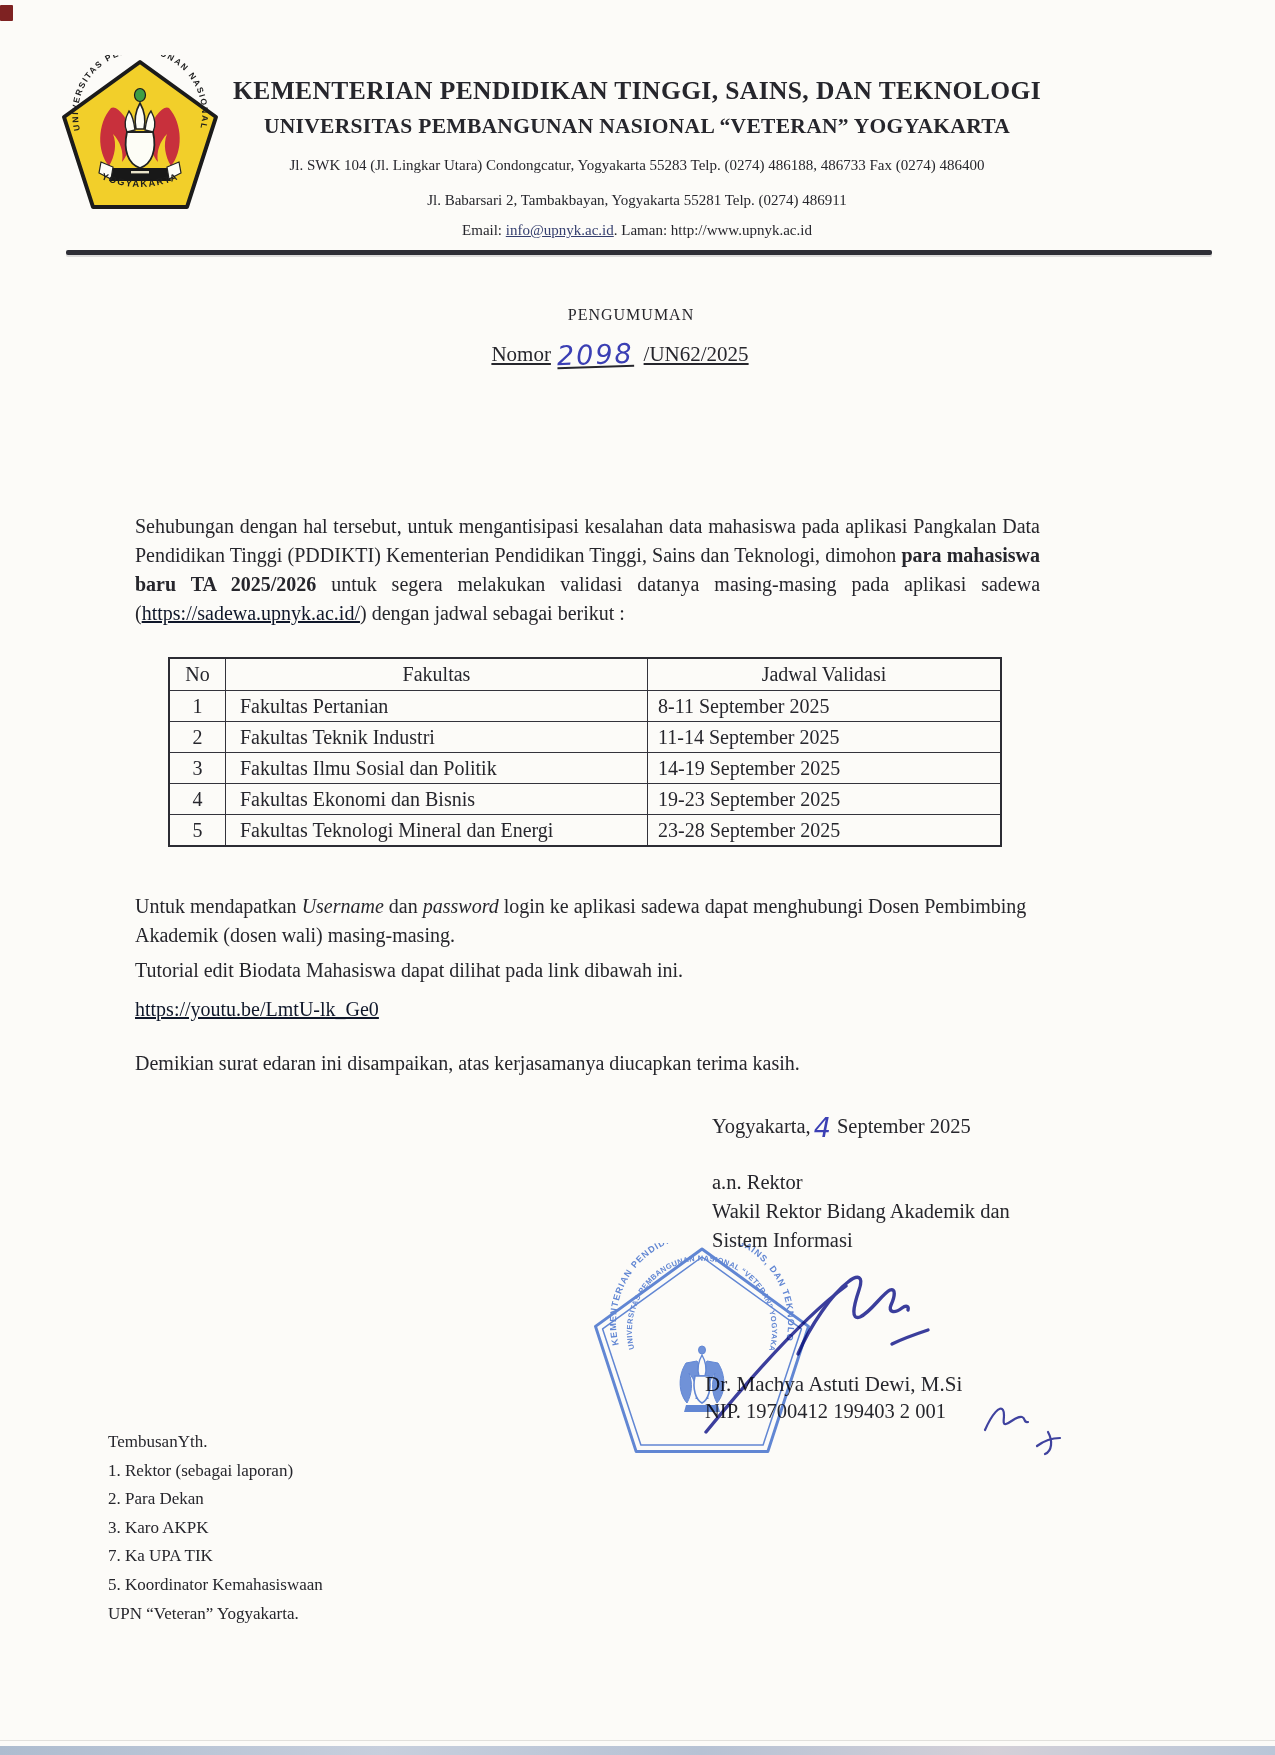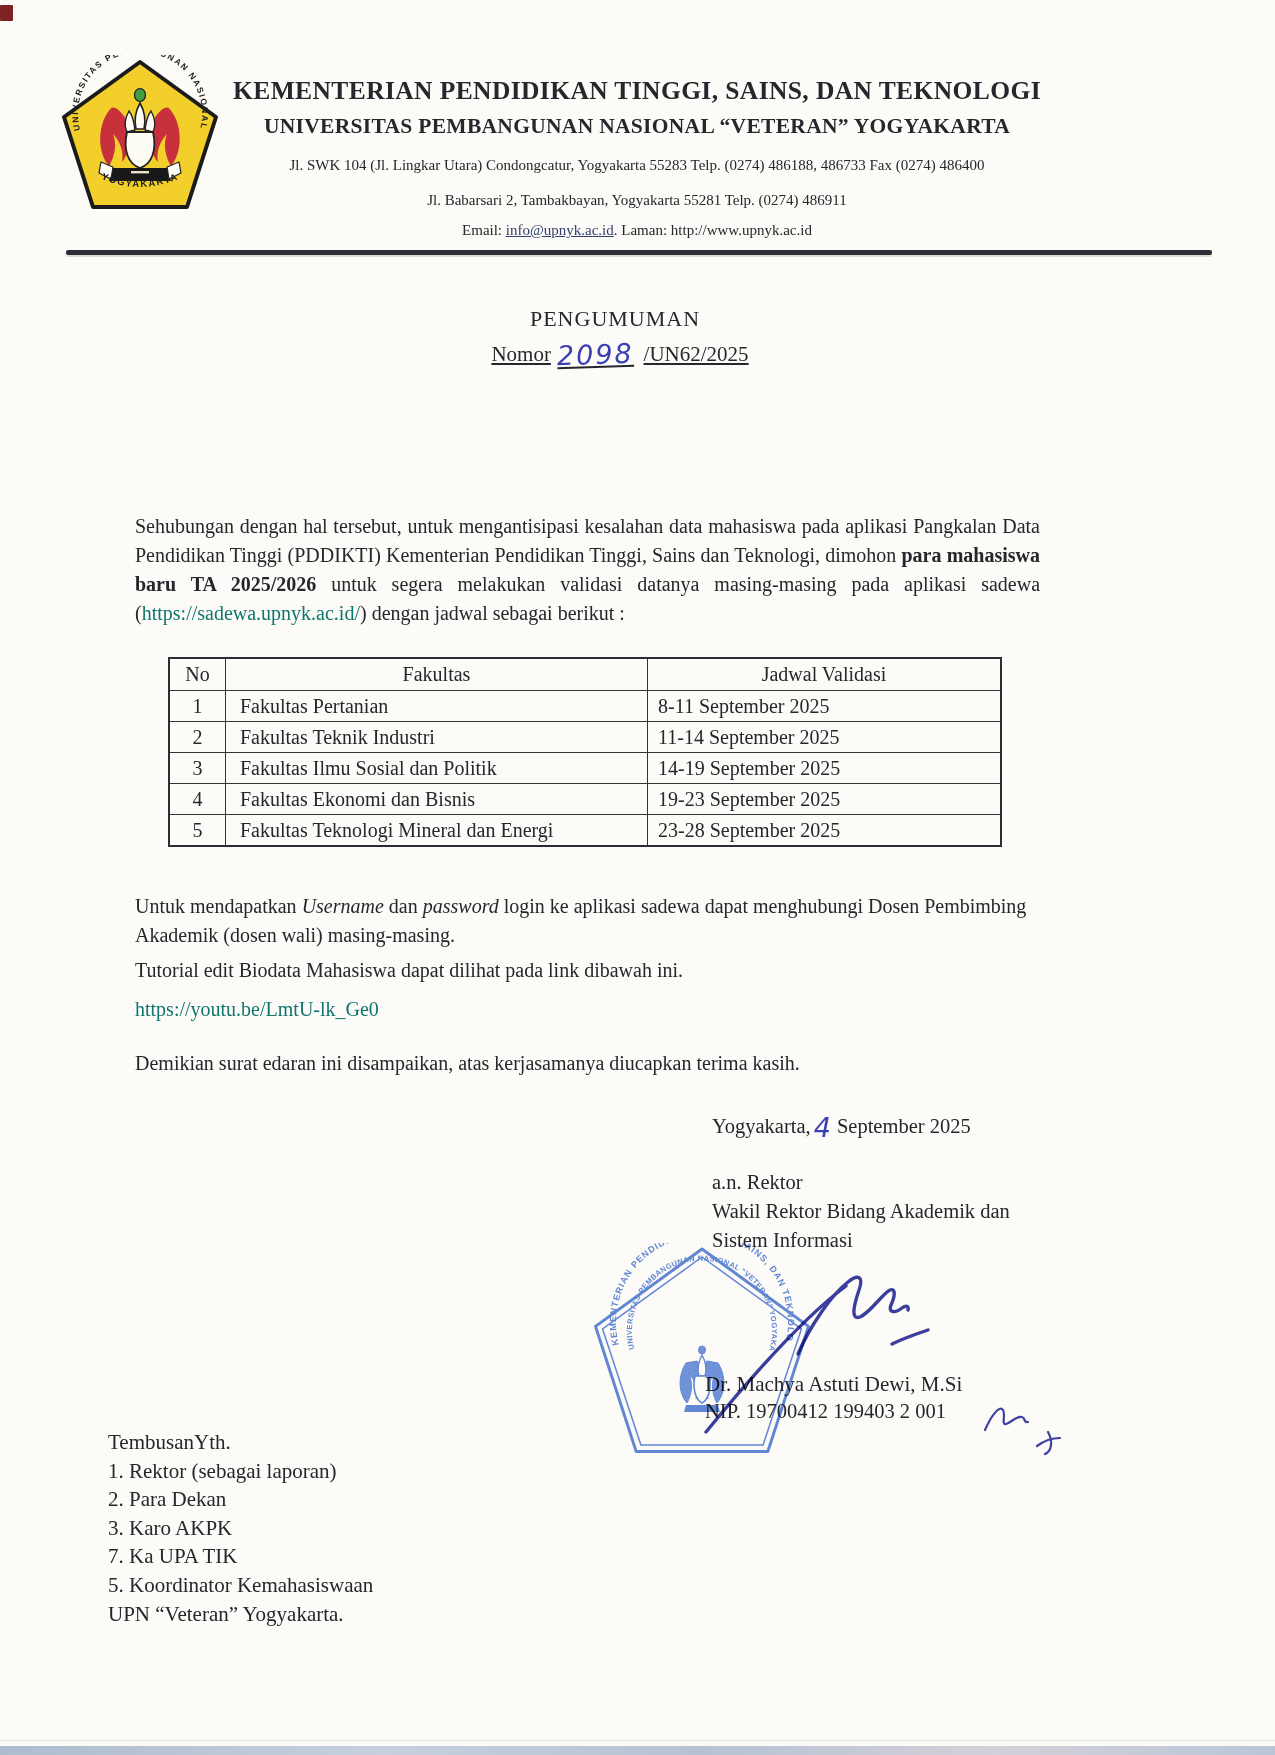--- a/index.html
+++ b/index.html
@@ -16,57 +16,57 @@
   .kop{left:225px;top:0;width:824px;text-align:center;}
   .kop-line{position:absolute;left:0;width:100%;text-align:center;white-space:nowrap;}
   .kop-ministry{top:76px;font-size:25.5px;font-weight:bold;letter-spacing:.4px;}
   .kop-univ{top:114px;font-size:21.5px;font-weight:bold;letter-spacing:.3px;}
   .kop-addr1{top:157px;font-size:15px;}
   .kop-addr2{top:192px;font-size:15px;}
   .kop-email{top:222px;font-size:15px;}
   .kop-email-link{color:#343e6e;text-decoration:underline;}
   .rule{left:66px;top:250px;width:1146px;height:5px;background:#2e2e36;border-radius:2px;box-shadow:0 2px 0 rgba(46,46,54,.15);}
   
-  .doc-title{left:0;top:306px;width:1230px;text-align:center;font-size:22px;letter-spacing:1px;}
+  .doc-title{left:0;top:306px;width:1230px;text-align:center;font-size:16px;letter-spacing:1px;padding-left:16px;}
   .nomor-line{left:0;top:336px;width:1240px;display:flex;justify-content:center;align-items:baseline;font-size:21px;text-decoration:underline;}
   .handwriting{
     font-family:"DejaVu Sans",sans-serif;font-style:italic;color:#3b3fb4;
   }
   .hw-num{font-size:27px;letter-spacing:2px;margin:0 10px 0 6px;position:relative;top:3px;transform:rotate(-2deg);}
   
   .para{left:135px;width:905px;font-size:20px;line-height:29px;text-align:justify;}
   .para.left{text-align:left;}
   .p1{top:424px;}
   .p2{top:512px;}
   .p3{top:892px;}
   .p4{top:956px;}
   .ytlink{left:135px;top:998px;font-size:20px;}
   .p5{top:1049px;}
-  a.blue-link,.blue-link{color:#0f766e;cursor:pointer;}
+  a.blue-link,.blue-link{color:#0f172a;text-decoration:underline;cursor:pointer;}
   .bold{font-weight:bold;}
   .ital{font-style:italic;}
   
   .sched{left:168px;top:657px;border-collapse:collapse;font-size:20px;color:#26262c;}
   .sched td,.sched th{border:1.6px solid #33333b;font-weight:normal;padding:0 8px;height:30px;white-space:nowrap;}
   .sched thead th{height:31px;text-align:center;}
   .sched .c-no{width:39px;text-align:center;}
   .sched .c-fak{width:399px;text-align:left;padding-left:14px;}
   .sched .c-jad{width:334px;text-align:left;padding-left:10px;}
   .sched{border:2.5px solid #2c2c34;}
   
   .dateline{left:712px;top:1108px;display:flex;align-items:baseline;font-size:20.5px;white-space:nowrap;}
   .hw-day{font-size:27px;margin:0 6px 0 3px;position:relative;top:4px;}
   .signblock{left:712px;top:1168px;font-size:20.5px;line-height:29px;}
   .signer-name{left:705px;top:1372px;font-size:21px;white-space:nowrap;}
   .signer-nip{left:705px;top:1400px;font-size:20.5px;white-space:nowrap;}
   .stamp{left:568px;top:1243px;width:268px;height:232px;opacity:.8;mix-blend-mode:multiply;pointer-events:none;}
   .sig{left:650px;top:1250px;width:300px;height:200px;mix-blend-mode:multiply;pointer-events:none;}
   .initials{left:975px;top:1392px;width:100px;height:75px;mix-blend-mode:multiply;pointer-events:none;}
   
-  .tembusan{left:108px;top:1428px;font-size:21px;line-height:28.6px;}
+  .tembusan{left:108px;top:1428px;font-size:17px;line-height:28.6px;}
   .note{left:100px;top:1662px;font-size:17.5px;line-height:23px;}
   .scanline{left:0;top:1740px;width:1275px;height:1px;background:#d9d9d4;opacity:.8;}
   .bottomstrip{left:0;top:1746px;width:1275px;height:9px;
     background:linear-gradient(90deg,#adbccf 0%,#c7cfdd 30%,#b6c2d4 55%,#d4d0d8 78%,#b9c6d8 100%);}
 </style>
 </head>
 <body>
 
 <div class="page">
 

